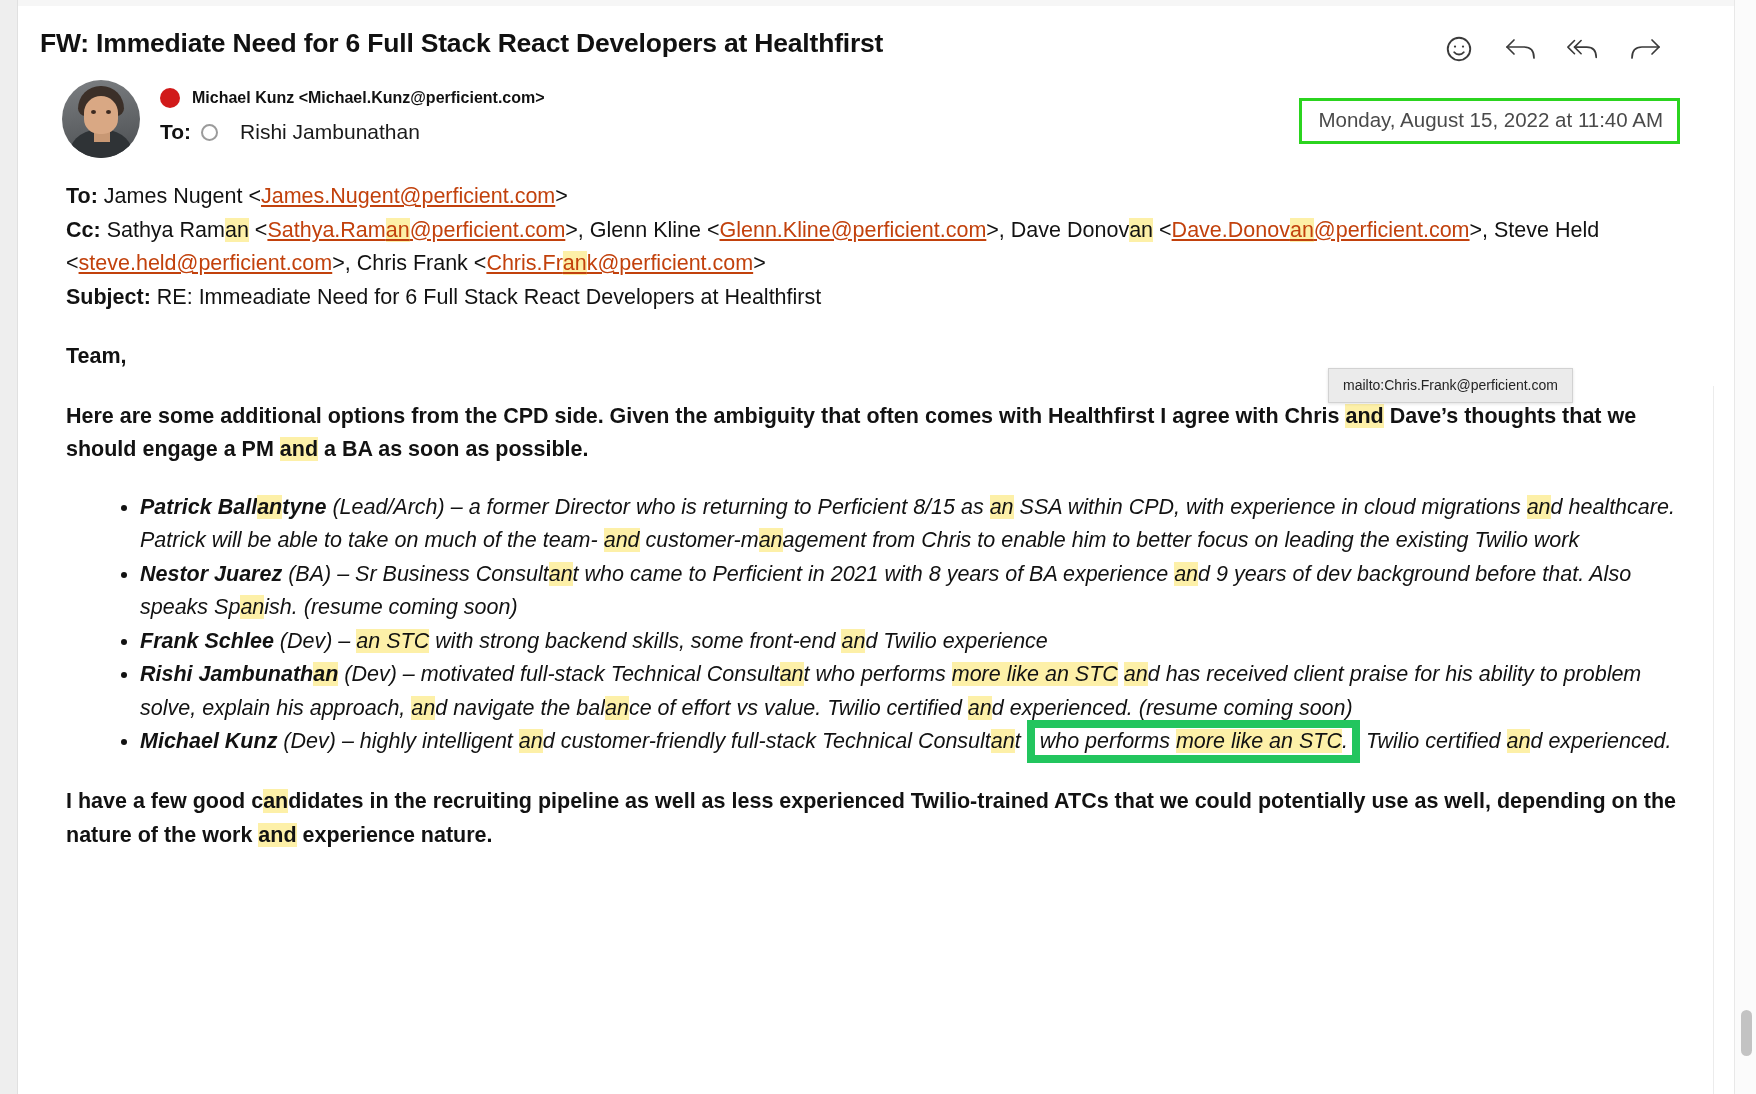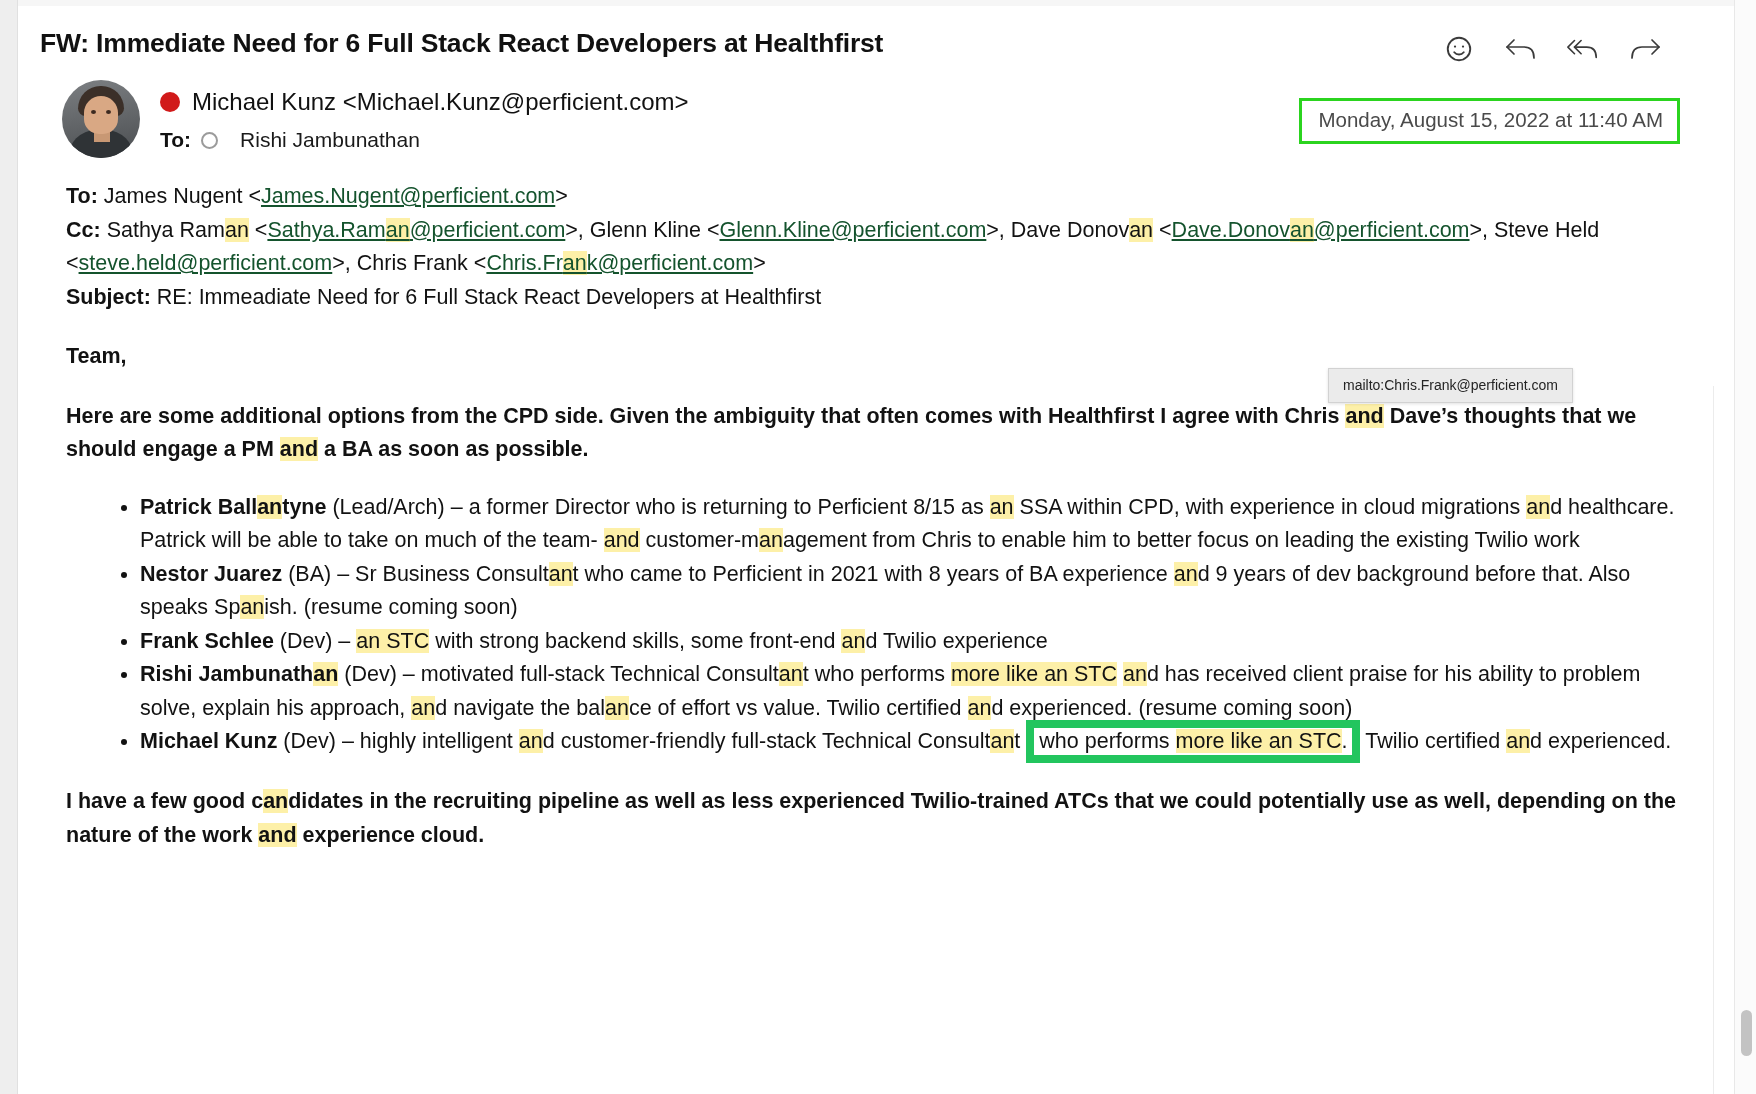--- a/index.html
+++ b/index.html
@@ -98,21 +98,21 @@
   }
 
   .sender-meta { padding-left: 20px; padding-top: 8px; }
   .sender-line {
     display: flex; align-items: center; gap: 12px;
   }
   .status-dot {
     width: 20px; height: 20px; border-radius: 50%; background: #d11a1a; flex: none;
   }
   .sender-name {
-    font-size: 24px; font-weight: normal; color: #111;
+    font-size: 16px; font-weight: bold; color: #111;
   }
   .to-line {
     display: flex; align-items: center; gap: 10px; margin-top: 12px;
   }
   .to-label { font-size: 21px; font-weight: bold; color: #111; }
   .recipient-chip {
     display: flex; align-items: center; gap: 22px;
   }
   .avail-ring {
     width: 17px; height: 17px; border-radius: 50%;
@@ -133,27 +133,28 @@
   .body-wrap {
     position: relative;
     padding: 22px 34px 0 48px;
     font-size: 21.5px;
     color: #121212;
     line-height: 1.56;
   }
   .hdr-field { margin: 0; }
   .hdr-label { font-weight: bold; }
   a.mail {
-    color: #14532d; text-underline-offset: 2px;
+    color: #c2410c; text-underline-offset: 2px;
   }
   .hl { background: #fdf0a8; }
   .para { margin: 26px 0 0 0; font-weight: bold; }
   ul.bullets {
     margin: 24px 0 17px 0;
     padding-left: 74px;
+    font-style: italic;
   }
   ul.bullets li { margin: 0 0 0 0; }
   b { font-weight: bold; }
   .green-inline {
     border: 8px solid #22c55e;
     padding: 1px 4px 2px 5px;
   }
   .tooltip {
     position: absolute;
     left: 1310px; top: 362px;
@@ -285,21 +286,21 @@
         </li>
         <li>
           <b><span>Rishi Jambunath</span><span class="hl">an</span></b><span> (Dev) – motivated full-stack Technical Consult</span><span class="hl">an</span><span>t who performs </span><span class="hl">more like an STC</span><span> </span><span class="hl">an</span><span>d has received client praise for his ability to problem solve, explain his approach, </span><span class="hl">an</span><span>d navigate the bal</span><span class="hl">an</span><span>ce of effort vs value. Twilio certified </span><span class="hl">an</span><span>d experienced. (resume coming soon)</span>
         </li>
         <li>
           <b>Michael Kunz</b><span> (Dev) – highly intelligent </span><span class="hl">an</span><span>d customer-friendly full-stack Technical Consult</span><span class="hl">an</span><span>t </span><span class="green-inline">who performs <span class="hl">more like an STC</span>.</span><span> Twilio certified </span><span class="hl">an</span><span>d experienced.</span>
         </li>
       </ul>
 
       <div class="para">
-        <span>I have a few good c</span><span class="hl">an</span><span>didates in the recruiting pipeline as well as less experienced Twilio-trained ATCs that we could potentially use as well, depending on the nature of the work </span><span class="hl">and</span><span> experience cloud.</span>
+        <span>I have a few good c</span><span class="hl">an</span><span>didates in the recruiting pipeline as well as less experienced Twilio-trained ATCs that we could potentially use as well, depending on the nature of the work </span><span class="hl">and</span><span> experience nature.</span>
       </div>
 
       <div class="page-edge"></div>
     </div>
 
     <div class="tooltip">mailto:Chris.Frank@perficient.com</div>
 
   </div>
 </div>
 

